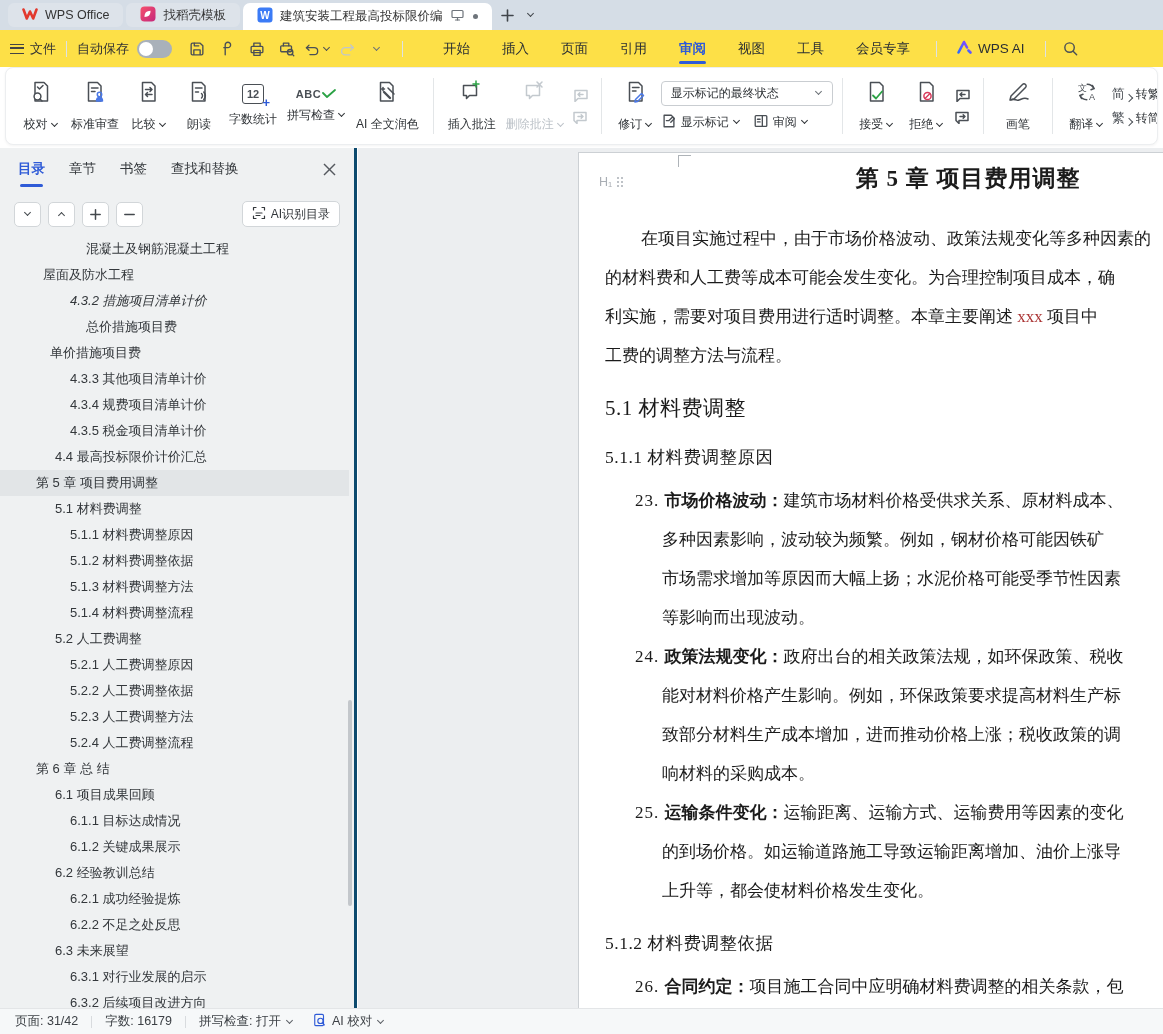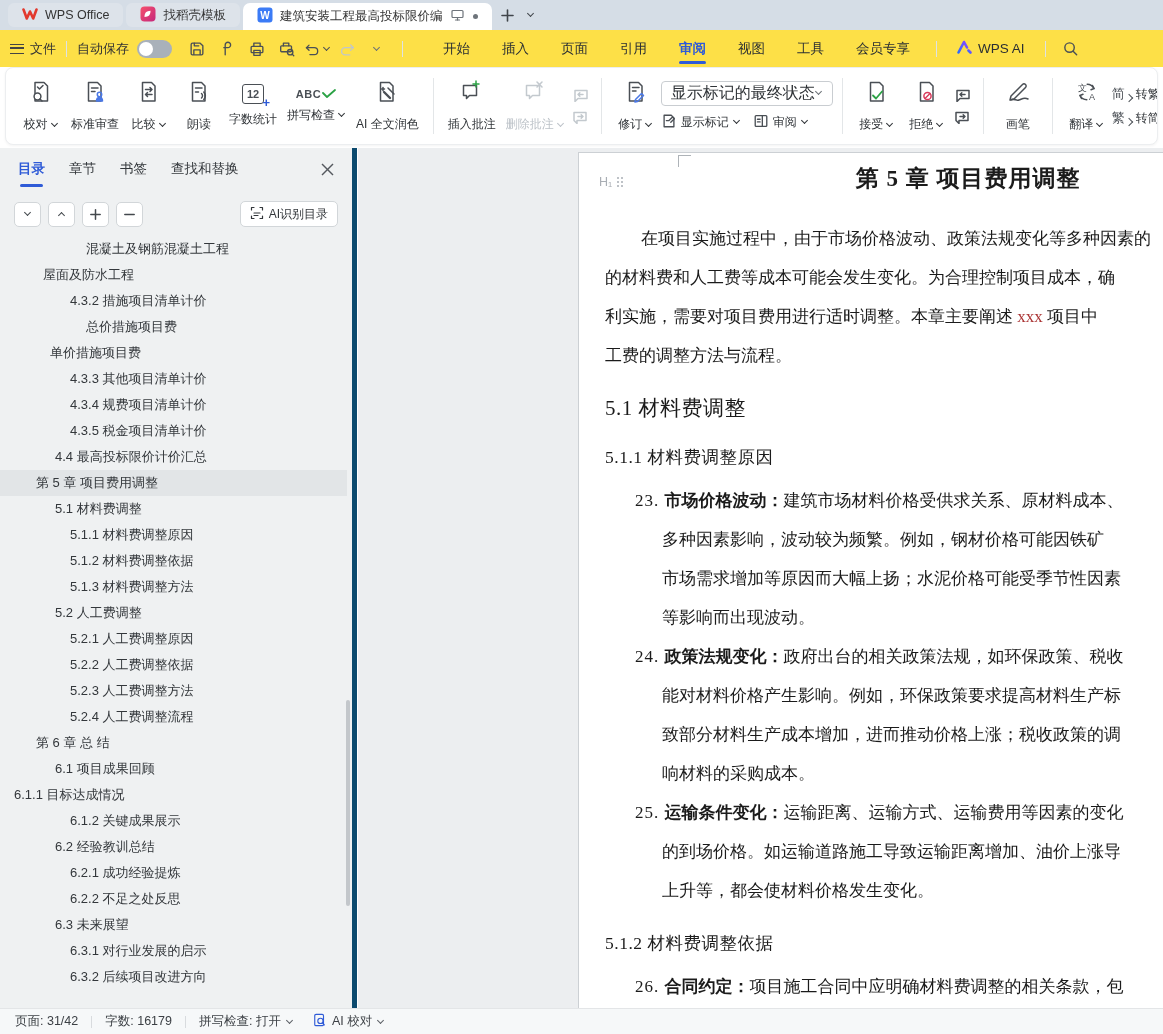--- a/index.html
+++ b/index.html
@@ -40,37 +40,37 @@
     display:flex; align-items:center; padding:0 10px; background:#fff; overflow:hidden; }
   .rb { display:flex; flex-direction:column; align-items:center; gap:7px; min-width:50px; padding:4px 5px; flex:0 0 auto; }
   .rb .lab { font-size:12px; color:#2f3337; display:flex; align-items:center; gap:3px; white-space:nowrap; }
   .rb.dis .lab { color:#bcc2c8; }
   .rb.dis svg { stroke:#c3c9ce; }
   .minicol { display:flex; flex-direction:column; gap:8px; margin:0 2px; flex:0 0 auto; }
   .miniic { width:18px; height:14px; display:flex; align-items:center; justify-content:center; }
   .ic { stroke:#4a4f55; fill:none; stroke-width:1.5; stroke-linecap:round; stroke-linejoin:round; }
   .grp3 { display:flex; flex-direction:column; gap:7px; flex:0 0 auto; }
   .dropdown { width:172px; height:25px; border:1px solid #c9cdd1; border-radius:4px; display:flex; align-items:center;
-    justify-content:space-between; padding:0 9px; font-size:16px; color:#2f3337; background:#fff; }
+    justify-content:space-between; padding:0 9px; font-size:12px; color:#2f3337; background:#fff; }
   .minibtn-row { display:flex; gap:12px; align-items:center; }
   .minibtn { display:flex; align-items:center; gap:4px; font-size:12px; color:#2f3337; white-space:nowrap; }
   .tr-rows { display:flex; flex-direction:column; gap:6px; }
   .tr-row { display:flex; align-items:center; gap:4px; font-size:12px; color:#2f3337; white-space:nowrap; }
   .tr-glyph { font-size:13px; color:#4a4f55; position:relative; padding-right:7px; }
   .tr-glyph::after { content:''; position:absolute; right:0; bottom:2px; width:5px; height:5px;
     border-right:1.2px solid #4a4f55; border-top:1.2px solid #4a4f55; transform:rotate(45deg); }
   .grp6 { position:relative; display:flex; align-items:center; padding-right:10px; }
   .icbox { width:22px; height:20px; border:1.6px solid #4a4f55; border-radius:3px; font-size:11px; font-weight:bold;
     color:#4a4f55; display:flex; align-items:center; justify-content:center; position:relative; }
   .icbox .pl { position:absolute; right:-7px; bottom:-7px; color:#2f5bd7; font-size:13px; font-weight:bold; }
   .ic-abc { display:flex; flex-direction:row; align-items:center; line-height:11px; }
   .ic-abc .t { font-size:11px; font-weight:bold; color:#4a4f55; letter-spacing:.5px; }
 
   
-  .sidebar { position:absolute; left:0; top:148px; width:357px; bottom:26px; background:#eff1f2; border-right:5px solid #0c4a6e; }
+  .sidebar { position:absolute; left:0; top:148px; width:357px; bottom:26px; background:#eff1f2; border-right:3px solid #0c4a6e; }
   .sb-tabs { display:flex; align-items:center; gap:24px; padding:12px 18px 0; font-size:13.5px; color:#33373b; }
   .sb-tab { position:relative; padding-bottom:9px; }
   .sb-tab.active { color:#2f5bd7; font-weight:bold; }
   .sb-tab.active::after { content:''; position:absolute; left:2px; right:2px; bottom:0; height:3px; border-radius:2px; background:#2f5bd7; }
   .sb-close { position:absolute; right:16px; top:14px; width:16px; height:16px; color:#55595e; }
   .sb-close svg { stroke:#55595e; stroke-width:1.5; }
   .sb-controls { display:flex; align-items:center; gap:7px; padding:14px 14px 0 14px; }
   .sq { width:27px; height:25px; background:#fff; border:1px solid #d2d6d9; border-radius:5px; display:flex;
     align-items:center; justify-content:center; color:#43484d; font-size:15px; }
   .sq .chev { color:#43484d; }
@@ -546,21 +546,21 @@
   </div>
   <div class="outline">
       <div class="o-row" style="padding-left: 72px;">
         <span class="o-spacer"></span>
         <span>混凝土及钢筋混凝土工程</span>
       </div>
       <div class="o-row" style="padding-left: 29px;">
         <span class="o-spacer"></span>
         <span>屋面及防水工程</span>
       </div>
-      <div class="o-row" style="padding-left: 56px;">
+      <div class="o-row" style="padding-left: 56px; font-style: italic;">
         <span class="o-arrow"></span>
         <span>4.3.2 措施项目清单计价</span>
       </div>
       <div class="o-row" style="padding-left: 72px;">
         <span class="o-spacer"></span>
         <span>总价措施项目费</span>
       </div>
       <div class="o-row" style="padding-left: 36px;">
         <span class="o-spacer"></span>
         <span>单价措施项目费</span>
@@ -594,20 +594,24 @@
         <span>5.1.1 材料费调整原因</span>
       </div>
       <div class="o-row" style="padding-left: 56px;">
         <span class="o-spacer"></span>
         <span>5.1.2 材料费调整依据</span>
       </div>
       <div class="o-row" style="padding-left: 56px;">
         <span class="o-spacer"></span>
         <span>5.1.3 材料费调整方法</span>
       </div>
+      <div class="o-row" style="padding-left: 56px;">
+        <span class="o-spacer"></span>
+        <span>5.1.4 材料费调整流程</span>
+      </div>
       <div class="o-row" style="padding-left: 41px;">
         <span class="o-arrow"></span>
         <span>5.2 人工费调整</span>
       </div>
       <div class="o-row" style="padding-left: 56px;">
         <span class="o-spacer"></span>
         <span>5.2.1 人工费调整原因</span>
       </div>
       <div class="o-row" style="padding-left: 56px;">
         <span class="o-spacer"></span>
@@ -622,21 +626,21 @@
         <span>5.2.4 人工费调整流程</span>
       </div>
       <div class="o-row" style="padding-left: 22px;">
         <span class="o-arrow"></span>
         <span>第 6 章 总 结</span>
       </div>
       <div class="o-row" style="padding-left: 41px;">
         <span class="o-arrow"></span>
         <span>6.1 项目成果回顾</span>
       </div>
-      <div class="o-row" style="">
+      <div class="o-row" style="padding-left: 56px;">
         <span class="o-spacer"></span>
         <span>6.1.1 目标达成情况</span>
       </div>
       <div class="o-row" style="padding-left: 56px;">
         <span class="o-spacer"></span>
         <span>6.1.2 关键成果展示</span>
       </div>
       <div class="o-row" style="padding-left: 41px;">
         <span class="o-arrow"></span>
         <span>6.2 经验教训总结</span>

